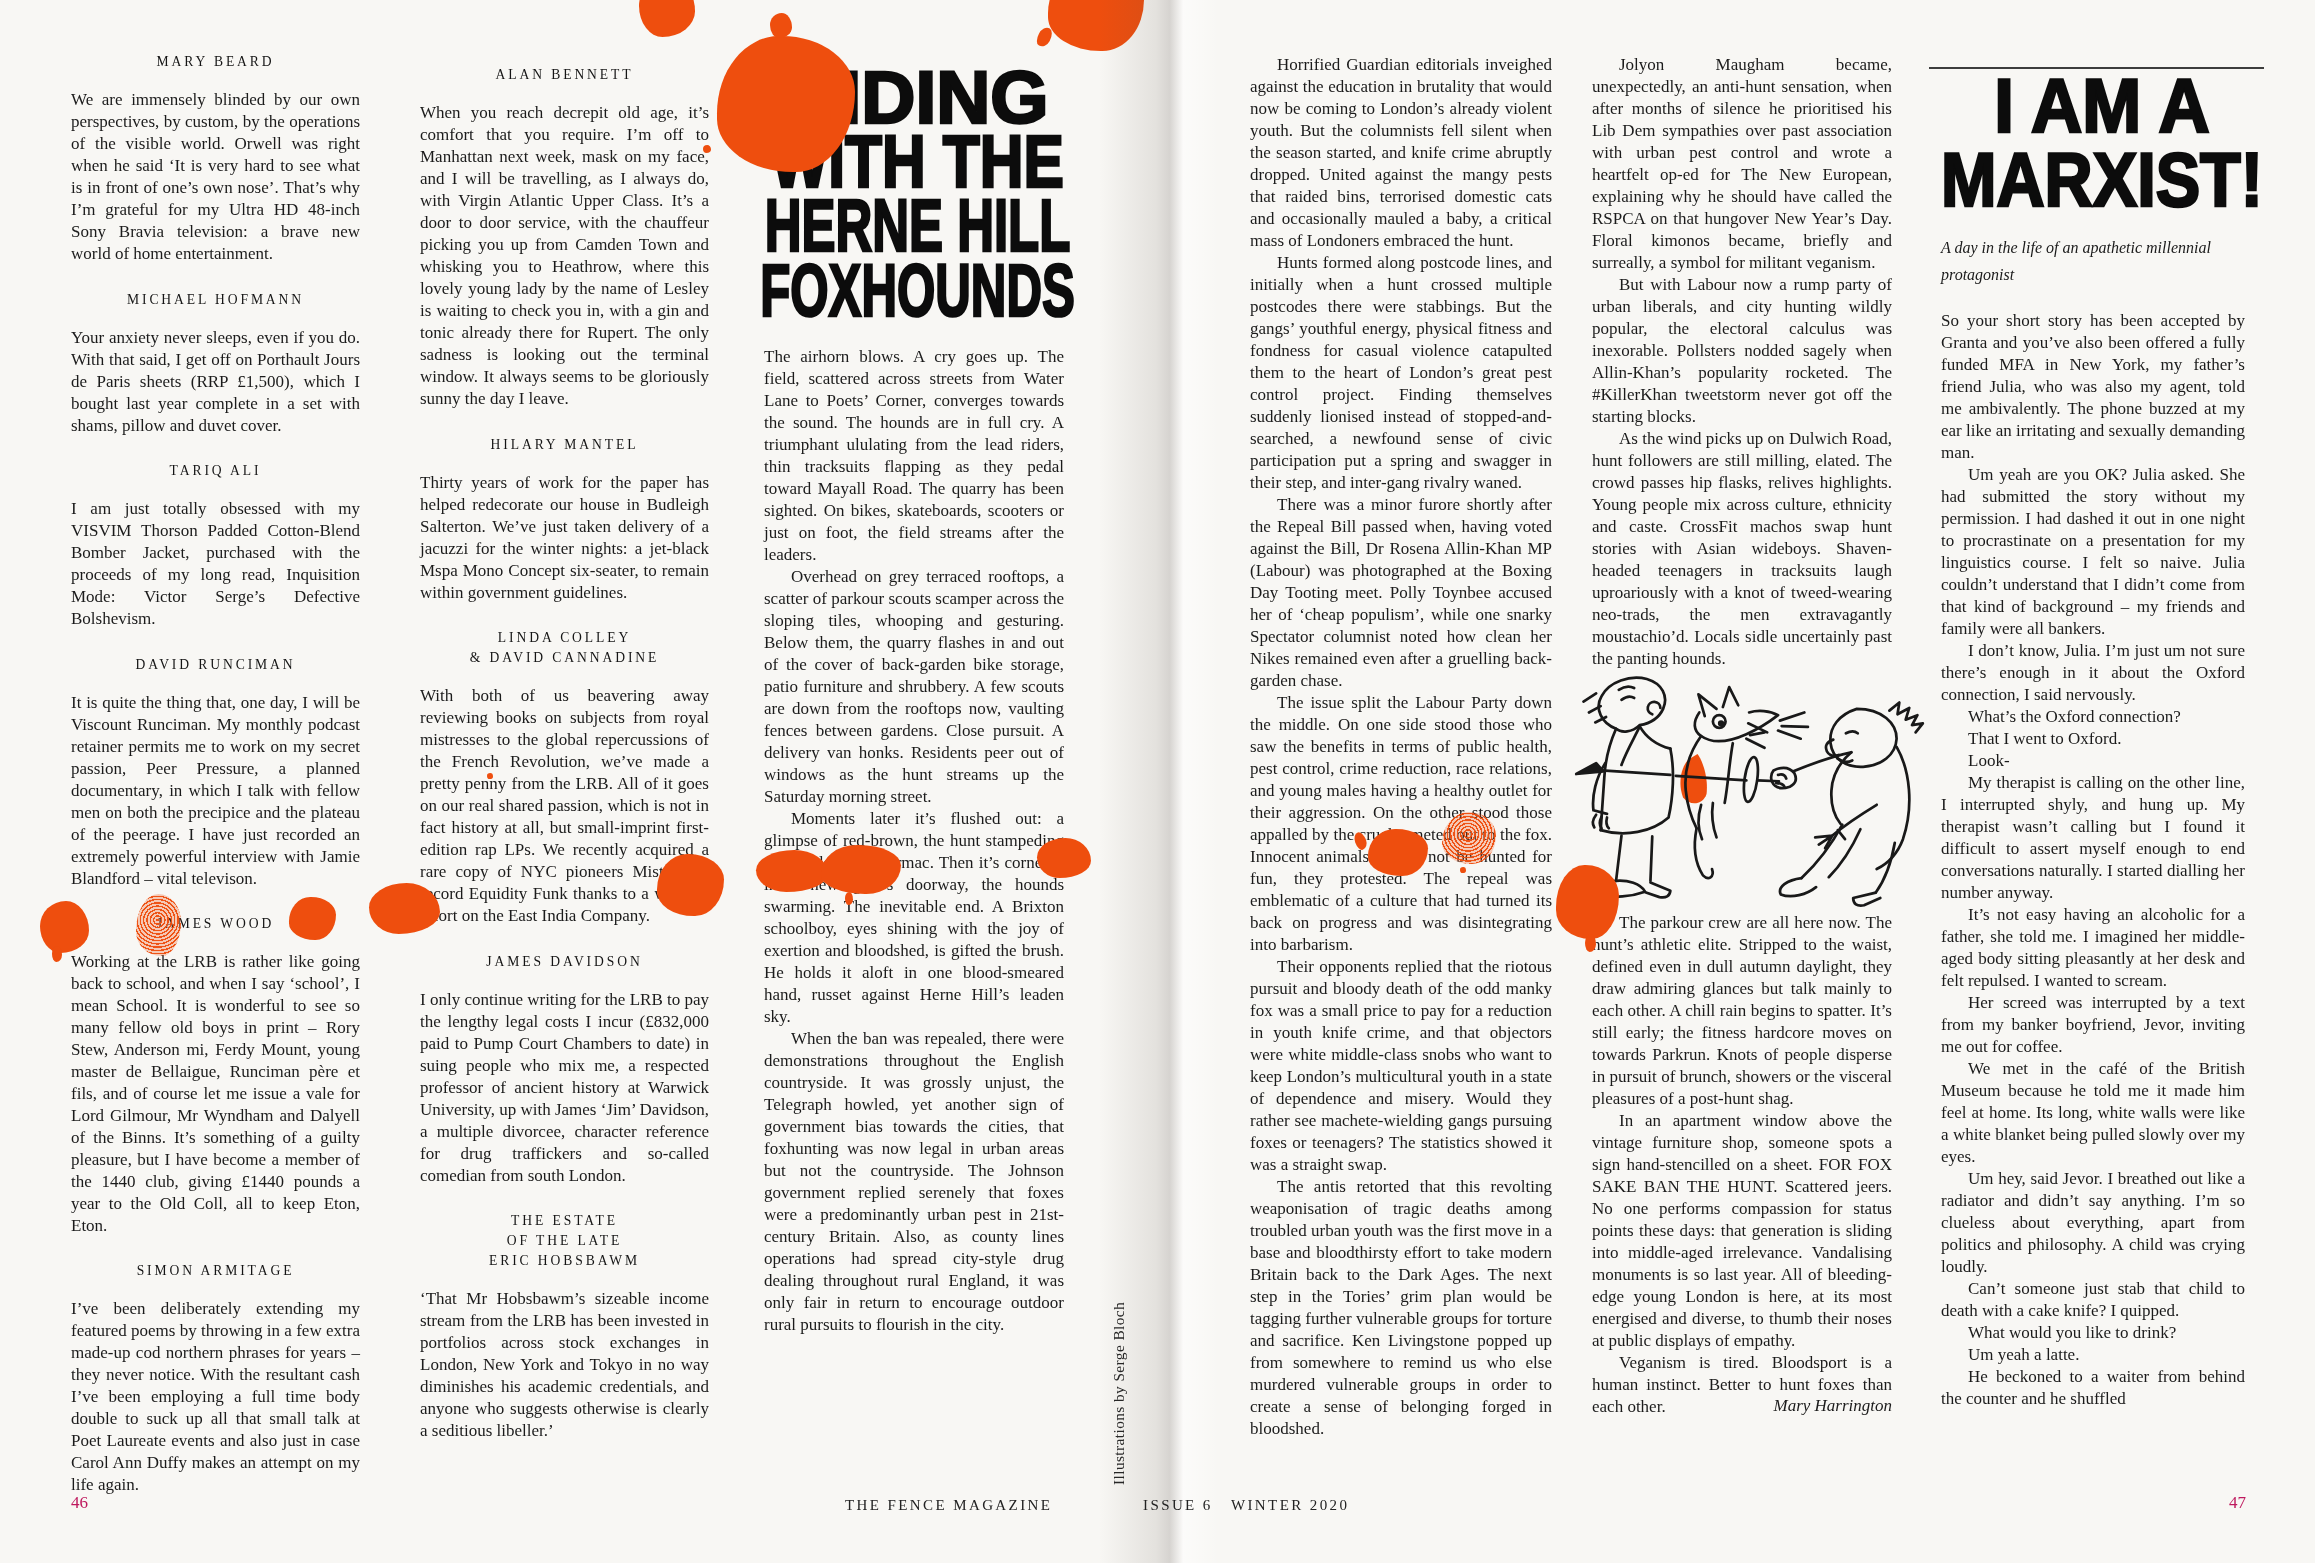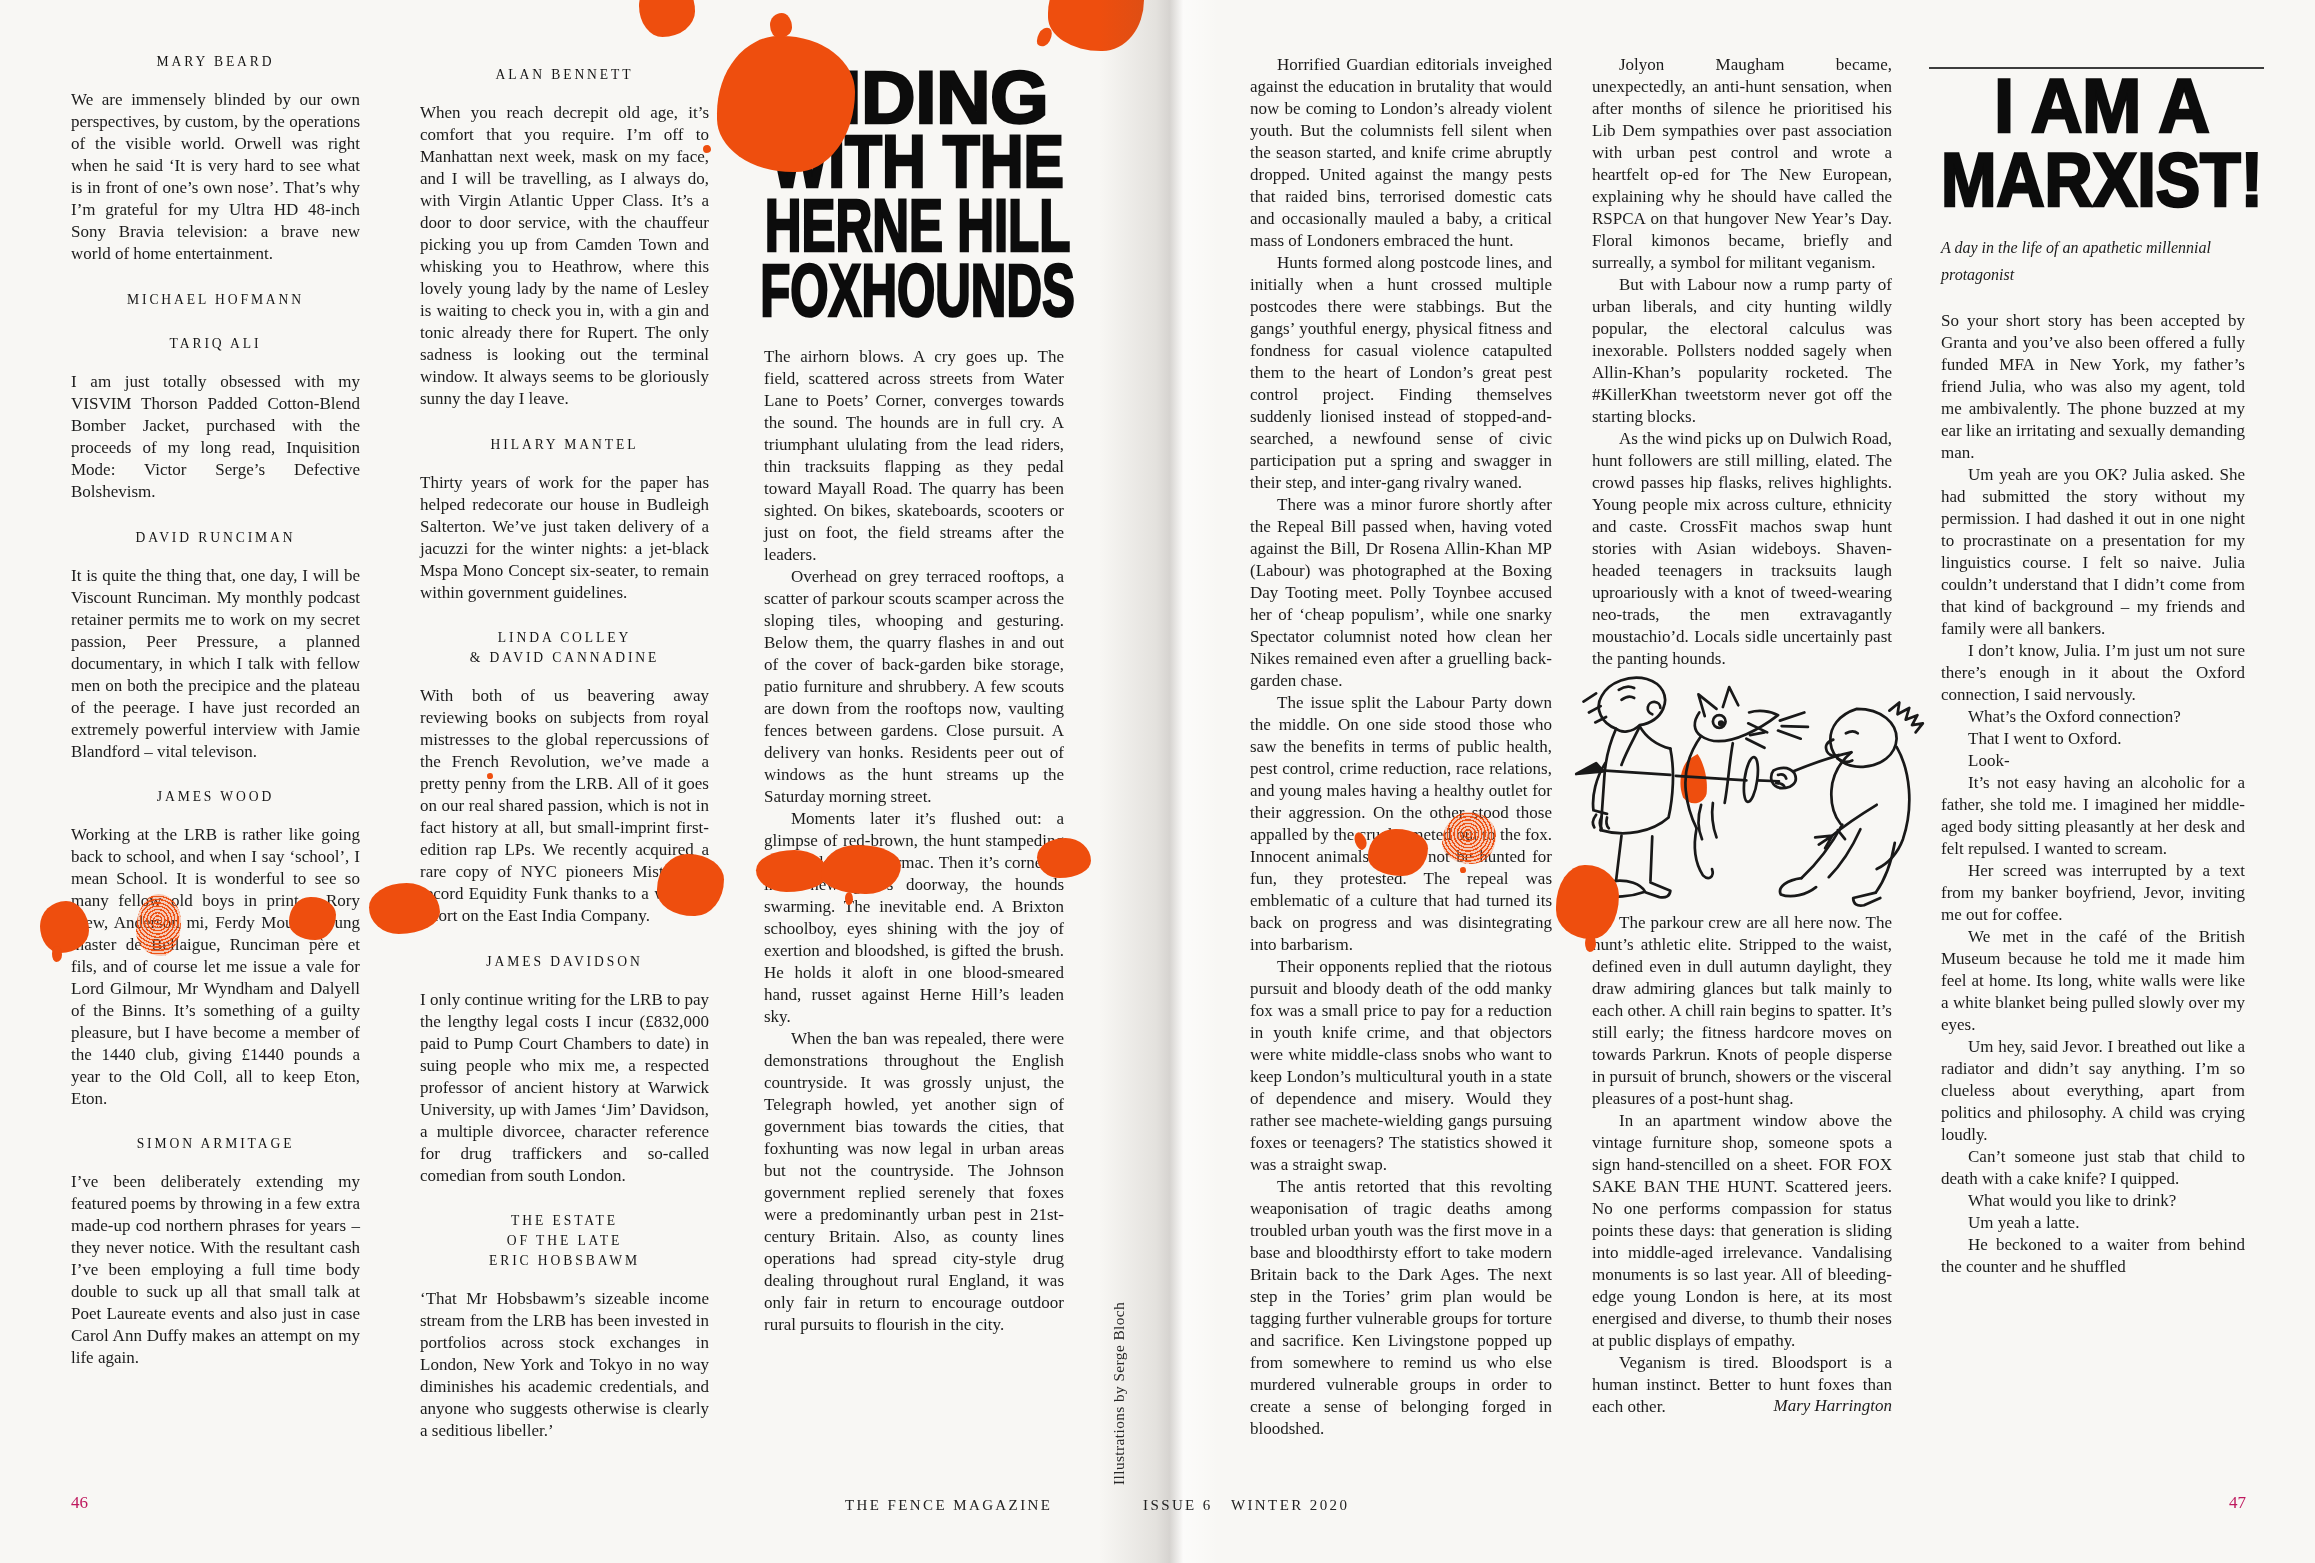--- a/index.html
+++ b/index.html
@@ -35,20 +35,21 @@
 </head>
 <body>
 
 <div class="col" style="left:71px;top:47px;width:289px;">
   <div class="sec">
     <div class="author-head">MARY BEARD</div>
     <p>We are immensely blinded by our own perspectives, by custom, by the operations of the visible world. Orwell was right when he said ‘It is very hard to see what is in front of one’s own nose’. That’s why I’m grateful for my Ultra HD 48-inch Sony Bravia television: a brave new world of home entertainment.</p>
   </div>
   <div class="sec">
     <div class="author-head">MICHAEL HOFMANN</div>
+    <p>Your anxiety never sleeps, even if you do. With that said, I get off on Porthault Jours de Paris sheets (RRP £1,500), which I bought last year complete in a set with shams, pillow and duvet cover.</p>
   </div>
   <div class="sec">
     <div class="author-head">TARIQ ALI</div>
     <p>I am just totally obsessed with my VISVIM Thorson Padded Cotton-Blend Bomber Jacket, purchased with the proceeds of my long read, Inquisition Mode: Victor Serge’s Defective Bolshevism.</p>
   </div>
   <div class="sec">
     <div class="author-head">DAVID RUNCIMAN</div>
     <p>It is quite the thing that, one day, I will be Viscount Runciman. My monthly podcast retainer permits me to work on my secret passion, Peer Pressure, a planned documentary, in which I talk with fellow men on both the precipice and the plateau of the peerage. I have just recorded an extremely powerful interview with Jamie Blandford – vital televison.</p>
   </div>
   <div class="sec">
@@ -128,20 +129,21 @@
     <text x="178" y="64" font-size="84" text-anchor="middle" textLength="238" lengthAdjust="spacingAndGlyphs">I AM A</text>
     <text x="178" y="146" font-size="84" text-anchor="middle" textLength="356" lengthAdjust="spacingAndGlyphs">MARXIST!</text>
   </svg>
   <div class="subtitle" style="width:280px;">A day in the life of an apathetic millennial protagonist</div>
   <p>So your short story has been accepted by Granta and you’ve also been offered a fully funded MFA in New York, my father’s friend Julia, who was also my agent, told me ambivalently. The phone buzzed at my ear like an irritating and sexually demanding man.</p>
   <p class="ind">Um yeah are you OK? Julia asked. She had submitted the story without my permission. I had dashed it out in one night to procrastinate on a presentation for my linguistics course. I felt so naive. Julia couldn’t understand that I didn’t come from that kind of background – my friends and family were all bankers.</p>
   <p class="ind">I don’t know, Julia. I’m just um not sure there’s enough in it about the Oxford connection, I said nervously.</p>
   <p class="ind">What’s the Oxford connection?</p>
   <p class="ind">That I went to Oxford.</p>
   <p class="ind">Look-</p>
+  <p class="ind">My therapist is calling on the other line, I interrupted shyly, and hung up. My therapist wasn’t calling but I found it difficult to assert myself enough to end conversations naturally. I started dialling her number anyway.</p>
   <p class="ind">It’s not easy having an alcoholic for a father, she told me. I imagined her middle-aged body sitting pleasantly at her desk and felt repulsed. I wanted to scream.</p>
   <p class="ind">Her screed was interrupted by a text from my banker boyfriend, Jevor, inviting me out for coffee.</p>
   <p class="ind">We met in the café of the British Museum because he told me it made him feel at home. Its long, white walls were like a white blanket being pulled slowly over my eyes.</p>
   <p class="ind">Um hey, said Jevor. I breathed out like a radiator and didn’t say anything. I’m so clueless about everything, apart from politics and philosophy. A child was crying loudly.</p>
   <p class="ind">Can’t someone just stab that child to death with a cake knife? I quipped.</p>
   <p class="ind">What would you like to drink?</p>
   <p class="ind">Um yeah a latte.</p>
   <p class="ind">He beckoned to a waiter from behind the counter and he shuffled</p>
 </div>
 

